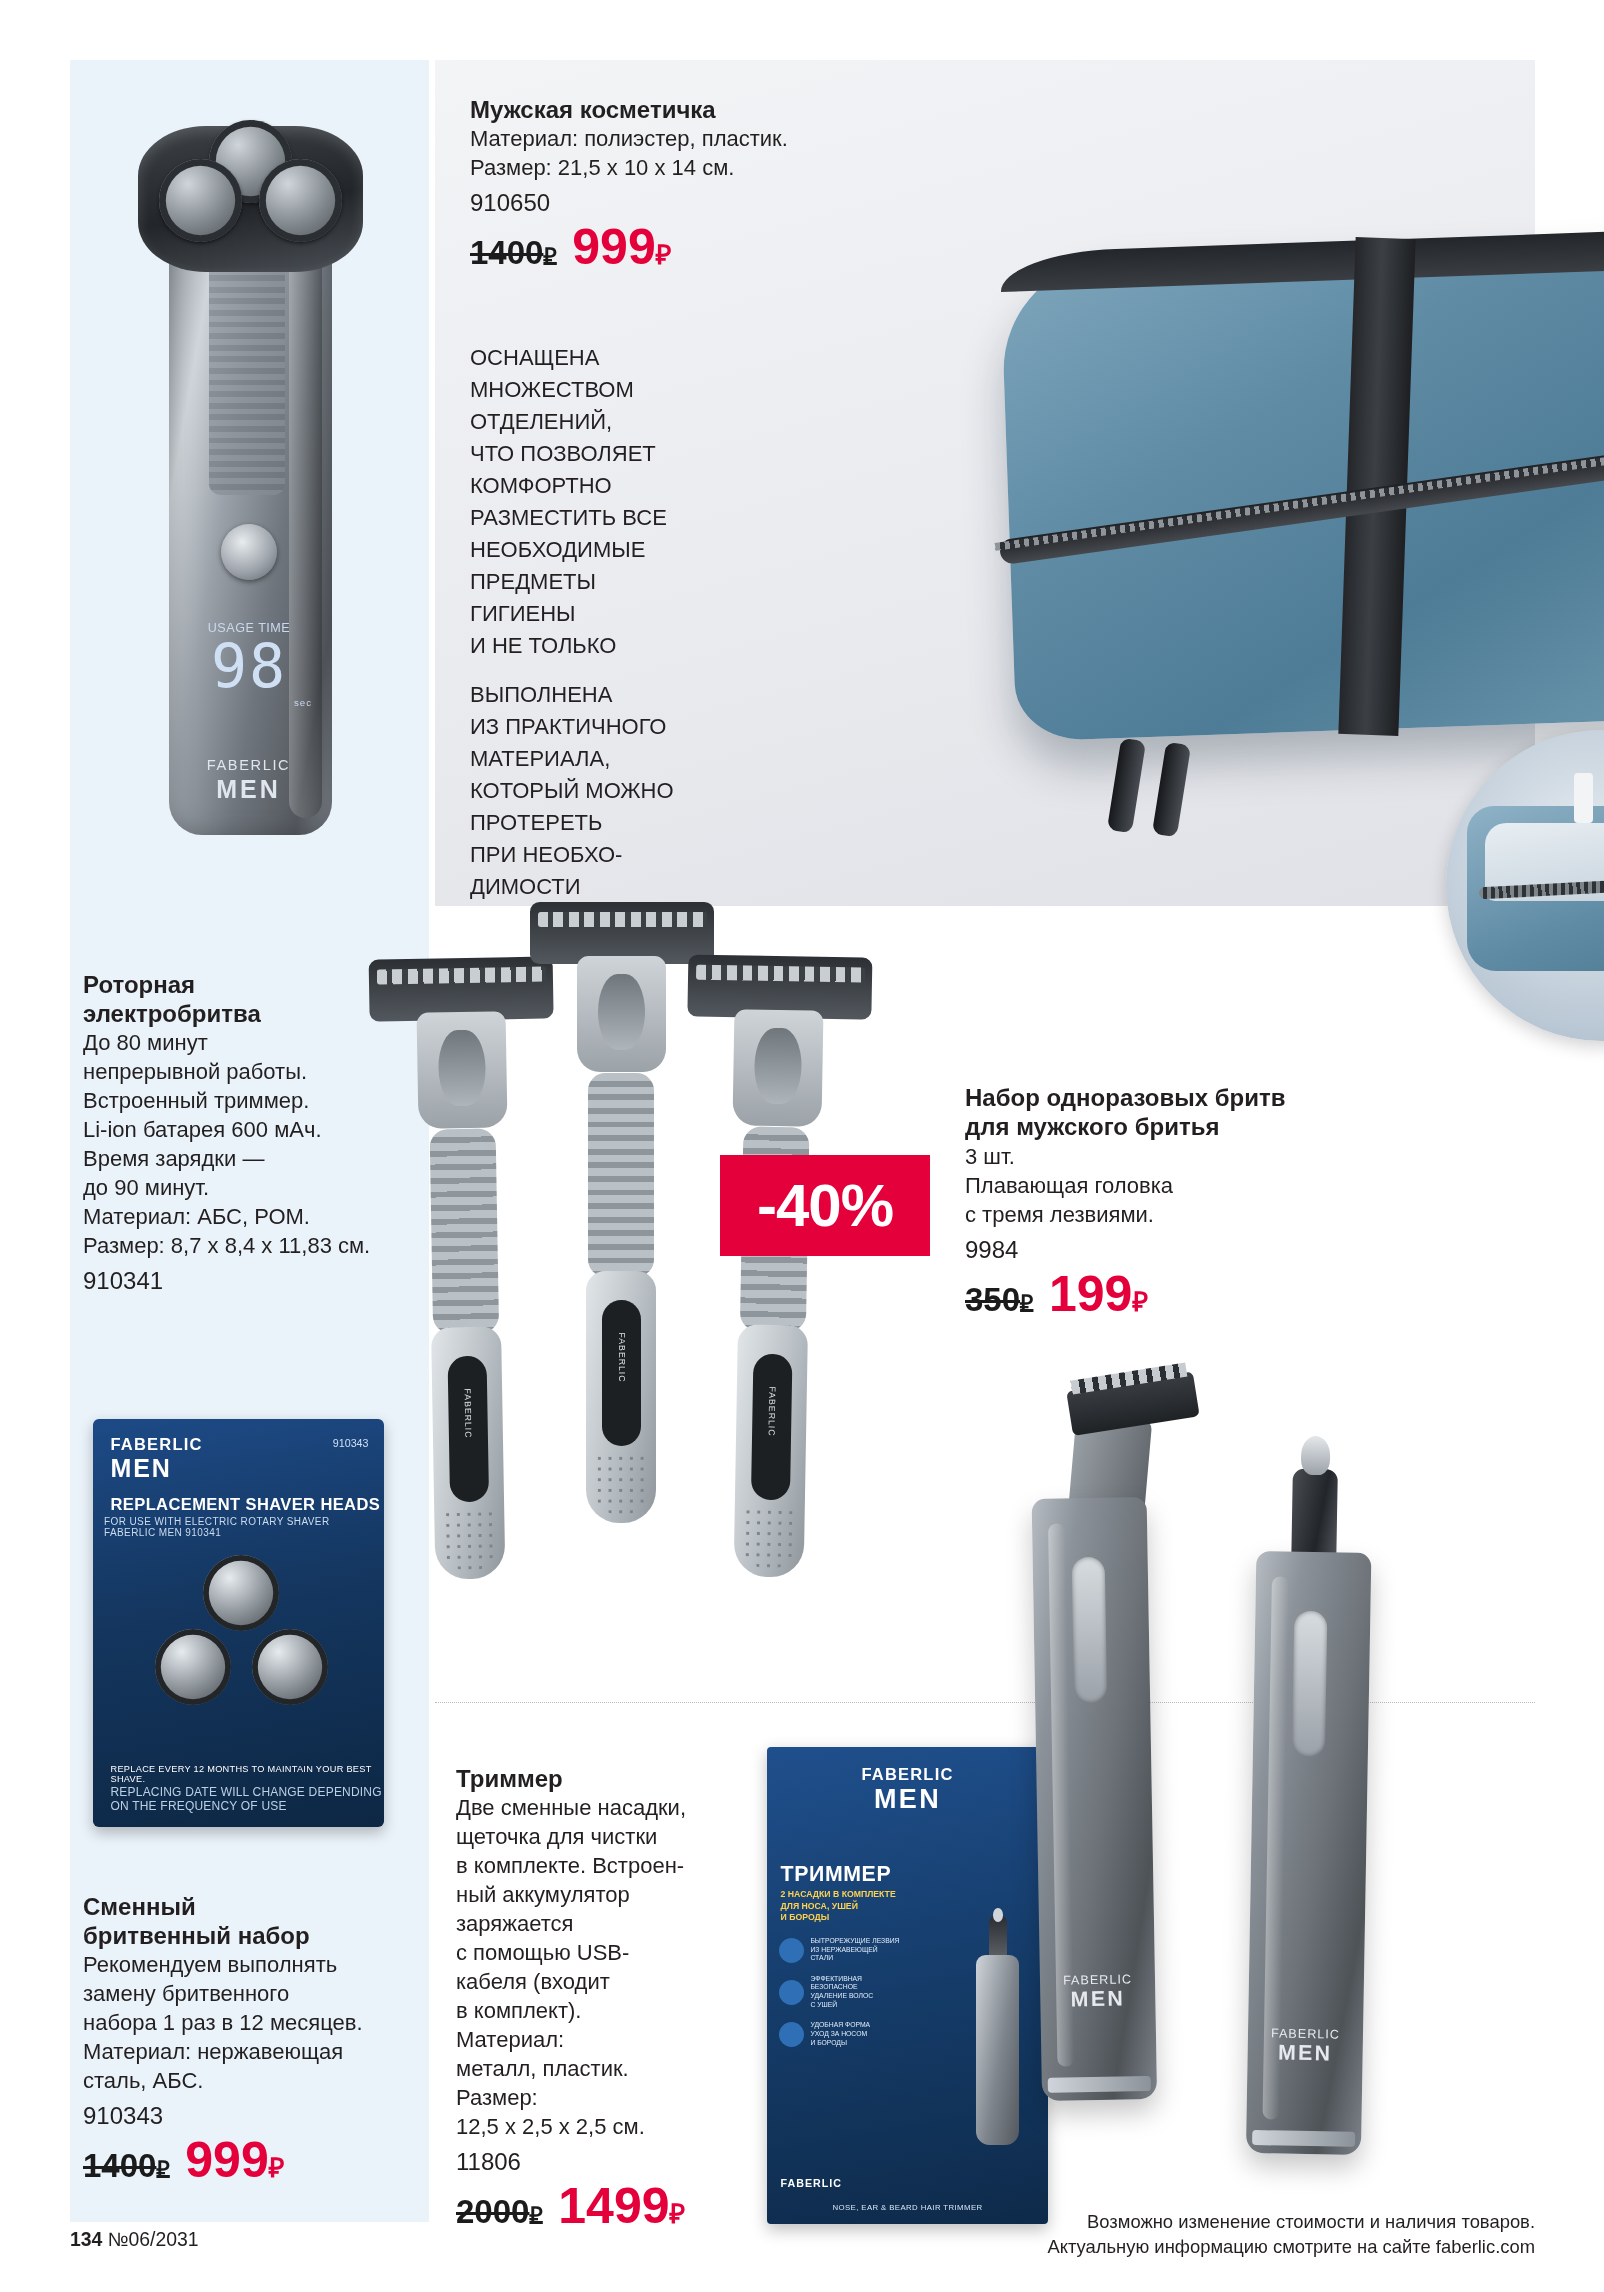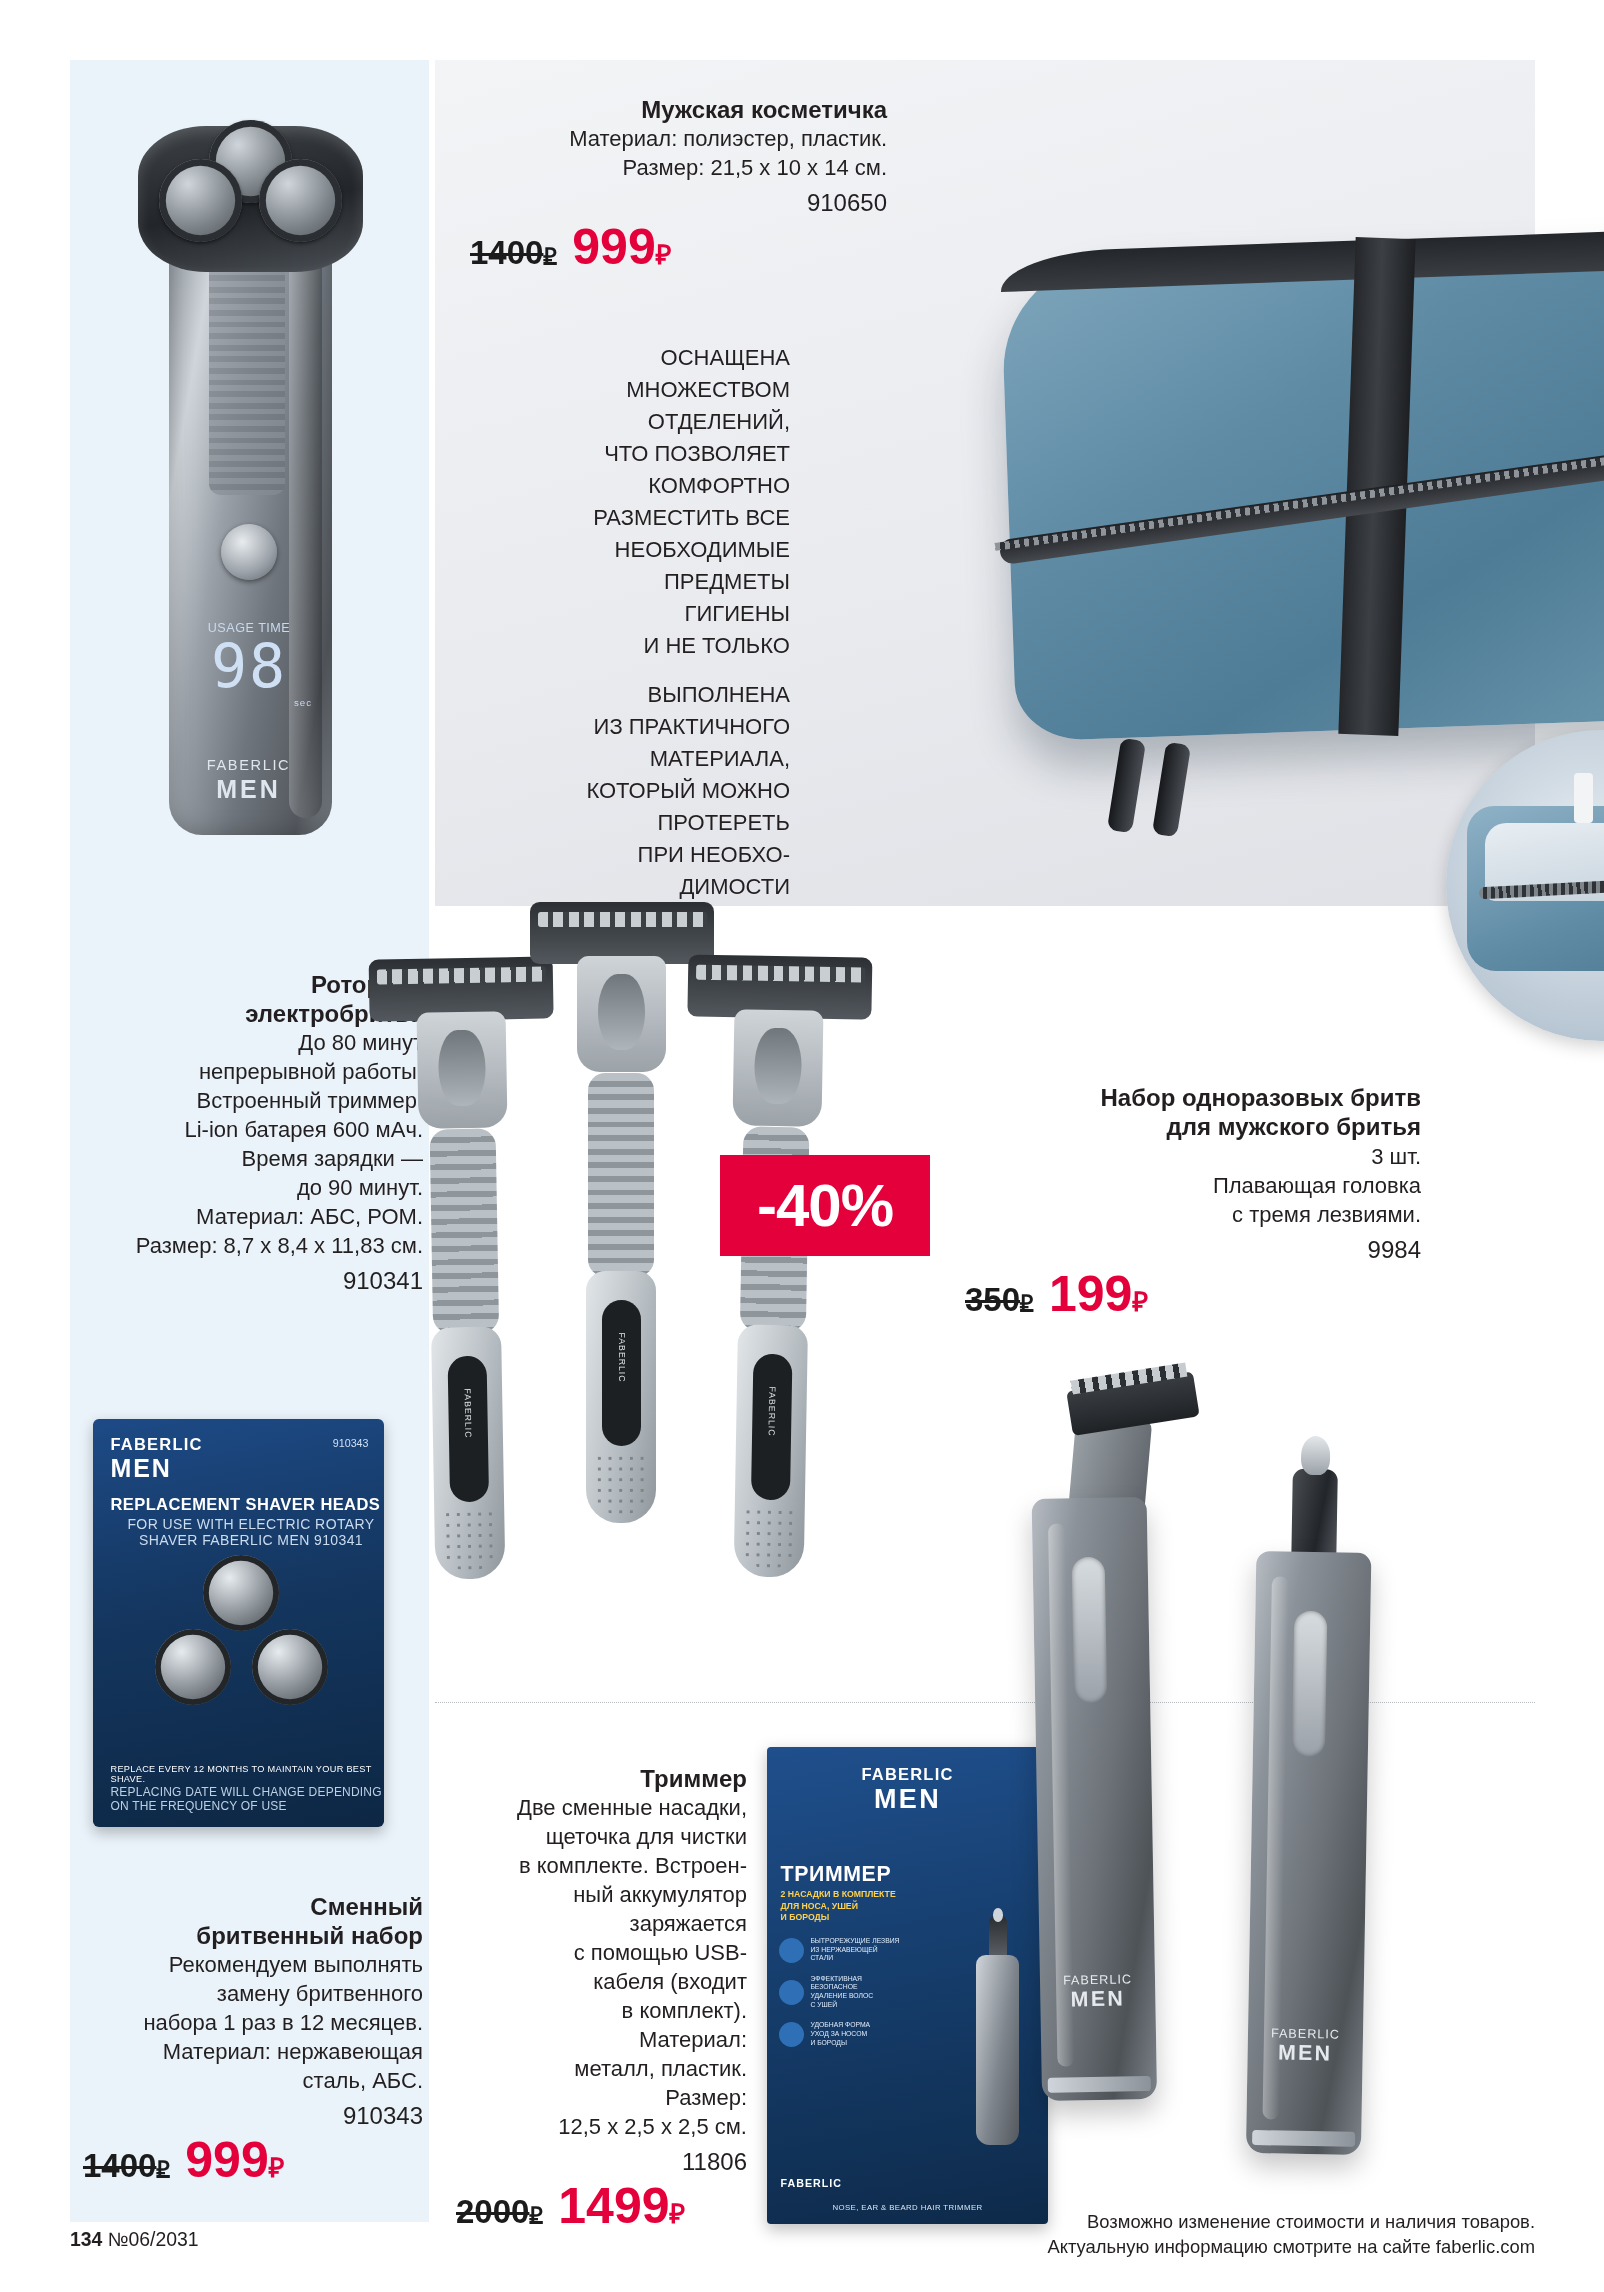--- a/index.html
+++ b/index.html
@@ -70,21 +70,21 @@
     letter-spacing:1.9px;
   }
   .sh-screen .sec{ font-size:9.7px; letter-spacing:1px;text-align:right; }
   .sh-brand{
     position:absolute; left:0; right:0; top:670px; text-align:center; color:#dfe6ee;
   }
   .sh-brand .b1{ font-size:14.6px; letter-spacing:1.6px; }
   .sh-brand .b2{ font-size:25px; letter-spacing:2.9px; font-weight:bold; margin-top:1.9px;}
 
   
-  .blk { position:absolute;text-align:right; }
+  .blk { position:absolute; }
   .ttl { font-weight:bold; font-size:24px; line-height:29px; }
   .txt { font-size:22px; line-height:29px; }
   .code { font-size:24px; line-height:33px; margin-top:3.9px; }
   .price-row { display:flex; align-items:baseline; gap:15.5px; margin-top:1.9px; }
   .old {
     font-size:33px; font-weight:bold; color:#1b1b1b;
     text-decoration: line-through; text-decoration-thickness: 2.9px;
   }
   .new { font-size:50px; font-weight:bold; color:#e4003a; line-height:52px; }
   .new .cur { font-size:27px; }
@@ -216,21 +216,21 @@
     position:absolute; left:93px; top:1419px; width:291px; height:408px;
     background:linear-gradient(170deg,#1d4a86 0%, #14365f 45%, #0d2744 100%);
     border-radius:5.8px; color:#fff; overflow:hidden;
     box-shadow:0 5.8px 13.6px rgba(0,0,0,.25);
   }
   .pack .ph{ position:absolute; left:17.5px; top:15.5px; }
   .pack .ph .p1{ font-size:16.5px; letter-spacing:1.2px; font-weight:bold; }
   .pack .ph .p2{ font-size:25px; letter-spacing:1.9px; font-weight:bold; }
   .pack .pcode{ position:absolute; right:15.5px; top:17.5px; font-size:10.7px; color:#cfe0f5;}
   .pack .pt{ position:absolute; left:17.5px; top:76px; font-size:16.5px; font-weight:bold; letter-spacing:0.4px;}
-  .pack .ps{ position:absolute; left:25px; top:97px; font-size:14px; letter-spacing:0.4px; color:#cbdcef;text-align:center;}
+  .pack .ps{ position:absolute; left:11px; top:97px; font-size:10px; letter-spacing:0.4px; color:#cbdcef;}
   .pack .heads{
     position:absolute; left:56px; top:136px; width:184px; height:175px;
   }
   .pack .heads .hr{
     position:absolute; width:76px; height:76px; border-radius:50%;
     background:radial-gradient(circle at 35% 30%, #e6ebef, #848b91 55%, #3c4045 100%);
     box-shadow: inset 0 0 0 5.8px #232629;
   }
   .pack .heads .h1{ left:54px; top:0; }
   .pack .heads .h2{ left:5.8px;  top:74px; }

